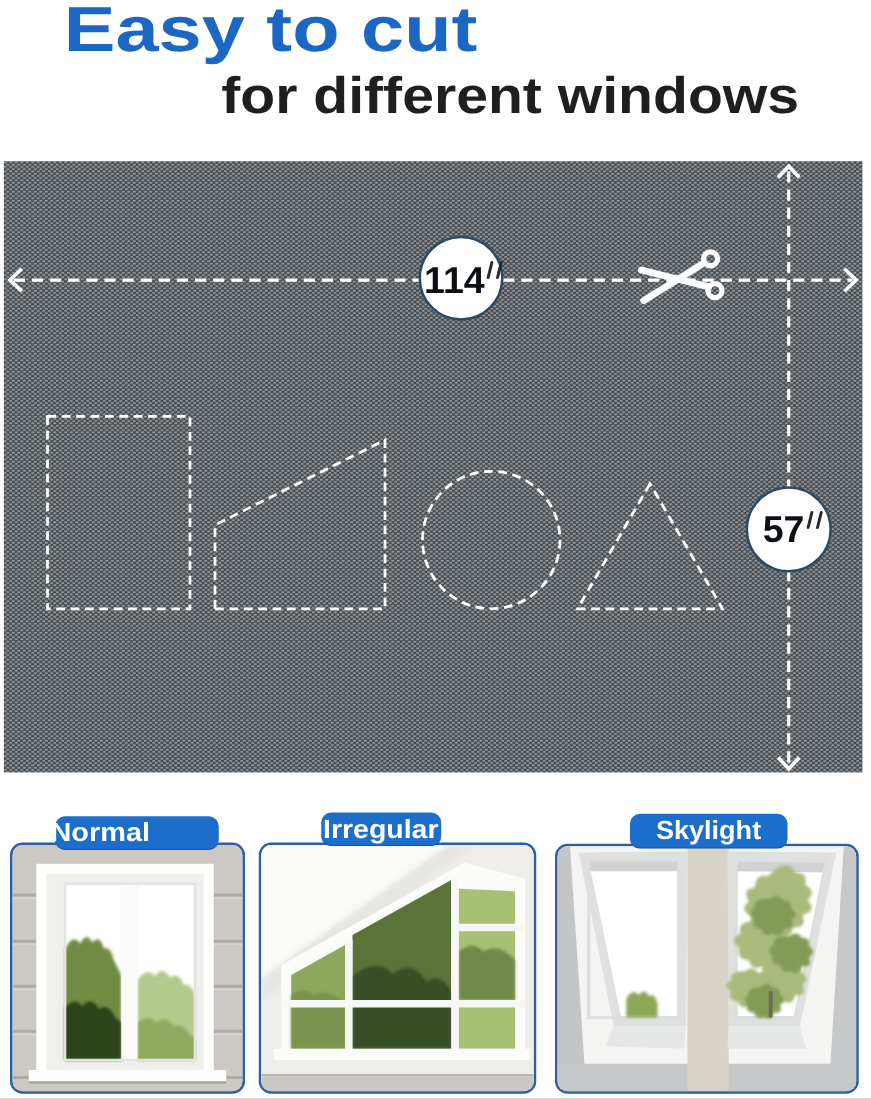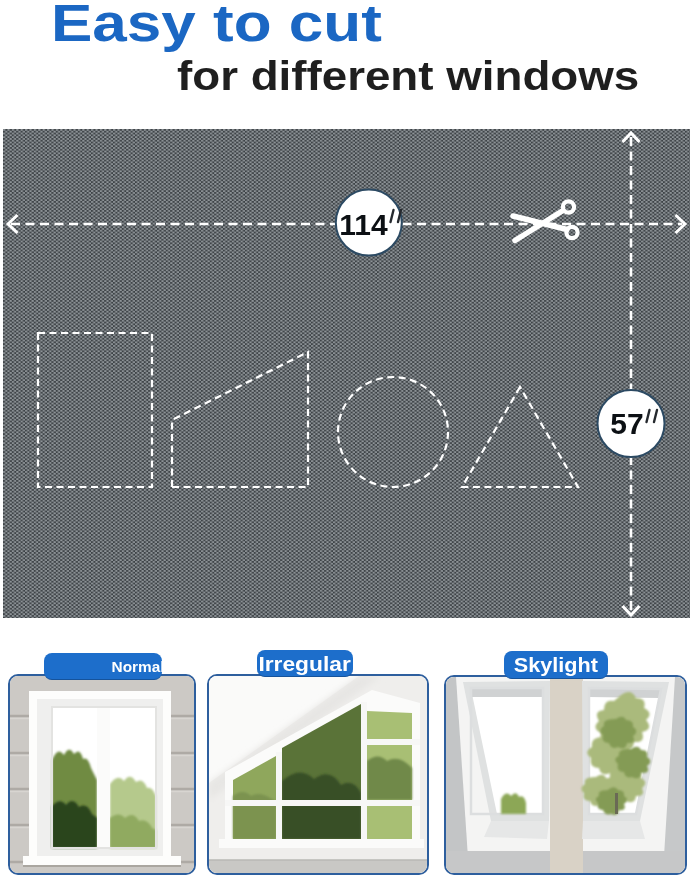--- a/index.html
+++ b/index.html
@@ -111,21 +111,21 @@
   <path filter="url(#b1)" d="M100,142 q9,-7 15,0 q8,-7 14,3 q8,-3 13,7 l4,2 l0,18 l-46,0 Z" fill="#90aa60"></path>
 
   <rect x="87" y="31" width="13" height="141" fill="#fbfbfa"></rect>
   <rect x="42" y="31" width="104" height="141" fill="none" stroke="#e3e3e1" stroke-width="2"></rect>
 
   <rect x="13" y="180" width="158" height="9" fill="#fdfdfc"></rect>
   <line x1="13" y1="190" x2="171" y2="190" stroke="#aaa6a0" stroke-width="2"></line>
 </svg>
 </div>
 
-<div class="abs" style="left:44px;top:653px;width:118px;height:26px;border-radius:8px;background:#1d6ecb;border-bottom:1px solid #15539c;color:#fff;font-size:14px;font-weight:bold;text-align:right;line-height:28px;"><span style="display:inline-block;transform:scaleX(1.10);">Normal</span></div>
+<div class="abs" style="left:44px;top:653px;width:131px;height:26px;border-radius:8px;background:#1d6ecb;border-bottom:1px solid #15539c;color:#fff;font-size:21px;font-weight:bold;text-align:left;line-height:28px;"><span style="display:inline-block;transform:scaleX(1.10);">Normal</span></div>
 
 <div class="abs" style="left:207px;top:674px;width:222px;height:201px;border:2px solid #2e5f9e;border-radius:10px;box-sizing:border-box;overflow:hidden;">
 <svg width="218" height="197" viewBox="0 0 218 197">
   <defs>
         <filter id="b2" x="-20%" y="-20%" width="140%" height="140%">
           <feGaussianBlur stdDeviation="1.3"></feGaussianBlur>
         </filter>
         <filter id="b2c" x="-20%" y="-20%" width="140%" height="140%">
           <feGaussianBlur stdDeviation="3"></feGaussianBlur>
         </filter>
@@ -203,13 +203,13 @@
   </g>
   <g fill="#849b55" filter="url(#b3)">
     <path d="M170,42 q7,-5 10,1 q8,0 7,7 q7,4 0,9 q4,8 -6,7 q-1,8 -9,4 q-7,3 -9,-4 q-8,0 -6,-8 q-6,-5 1,-9 q-2,-7 11,-7 Z"></path>
     <path d="M185,72 q7,-5 10,1 q8,0 6,7 q7,4 0,9 q4,8 -6,7 q-1,8 -9,4 q-7,2 -8,-5 q-8,0 -6,-8 q-6,-5 1,-8 q-2,-7 11,-7 Z"></path>
     <path d="M163,112 q6,-4 9,1 q7,0 6,6 q6,3 0,8 q3,7 -5,6 q-1,7 -8,4 q-6,2 -8,-4 q-7,0 -5,-7 q-5,-4 1,-7 q-2,-6 9,-6 Z"></path>
   </g>
   <rect x="169" y="116" width="3" height="21" fill="#6a6a55"></rect>
 </svg>
 </div>
 
-<div class="abs" style="left:504px;top:651px;width:104px;height:27px;border-radius:8px;background:#1d6ecb;border-bottom:1px solid #15539c;color:#fff;font-size:21px;font-weight:bold;text-align:center;line-height:28px;"><span style="display:inline-block;transform:scaleX(1.03);">Skylight</span></div>
+<div class="abs" style="left:504px;top:651px;width:126px;height:27px;border-radius:8px;background:#1d6ecb;border-bottom:1px solid #15539c;color:#fff;font-size:21px;font-weight:bold;text-align:center;line-height:28px;"><span style="display:inline-block;transform:scaleX(1.03);">Skylight</span></div>
 
 </body></html>

